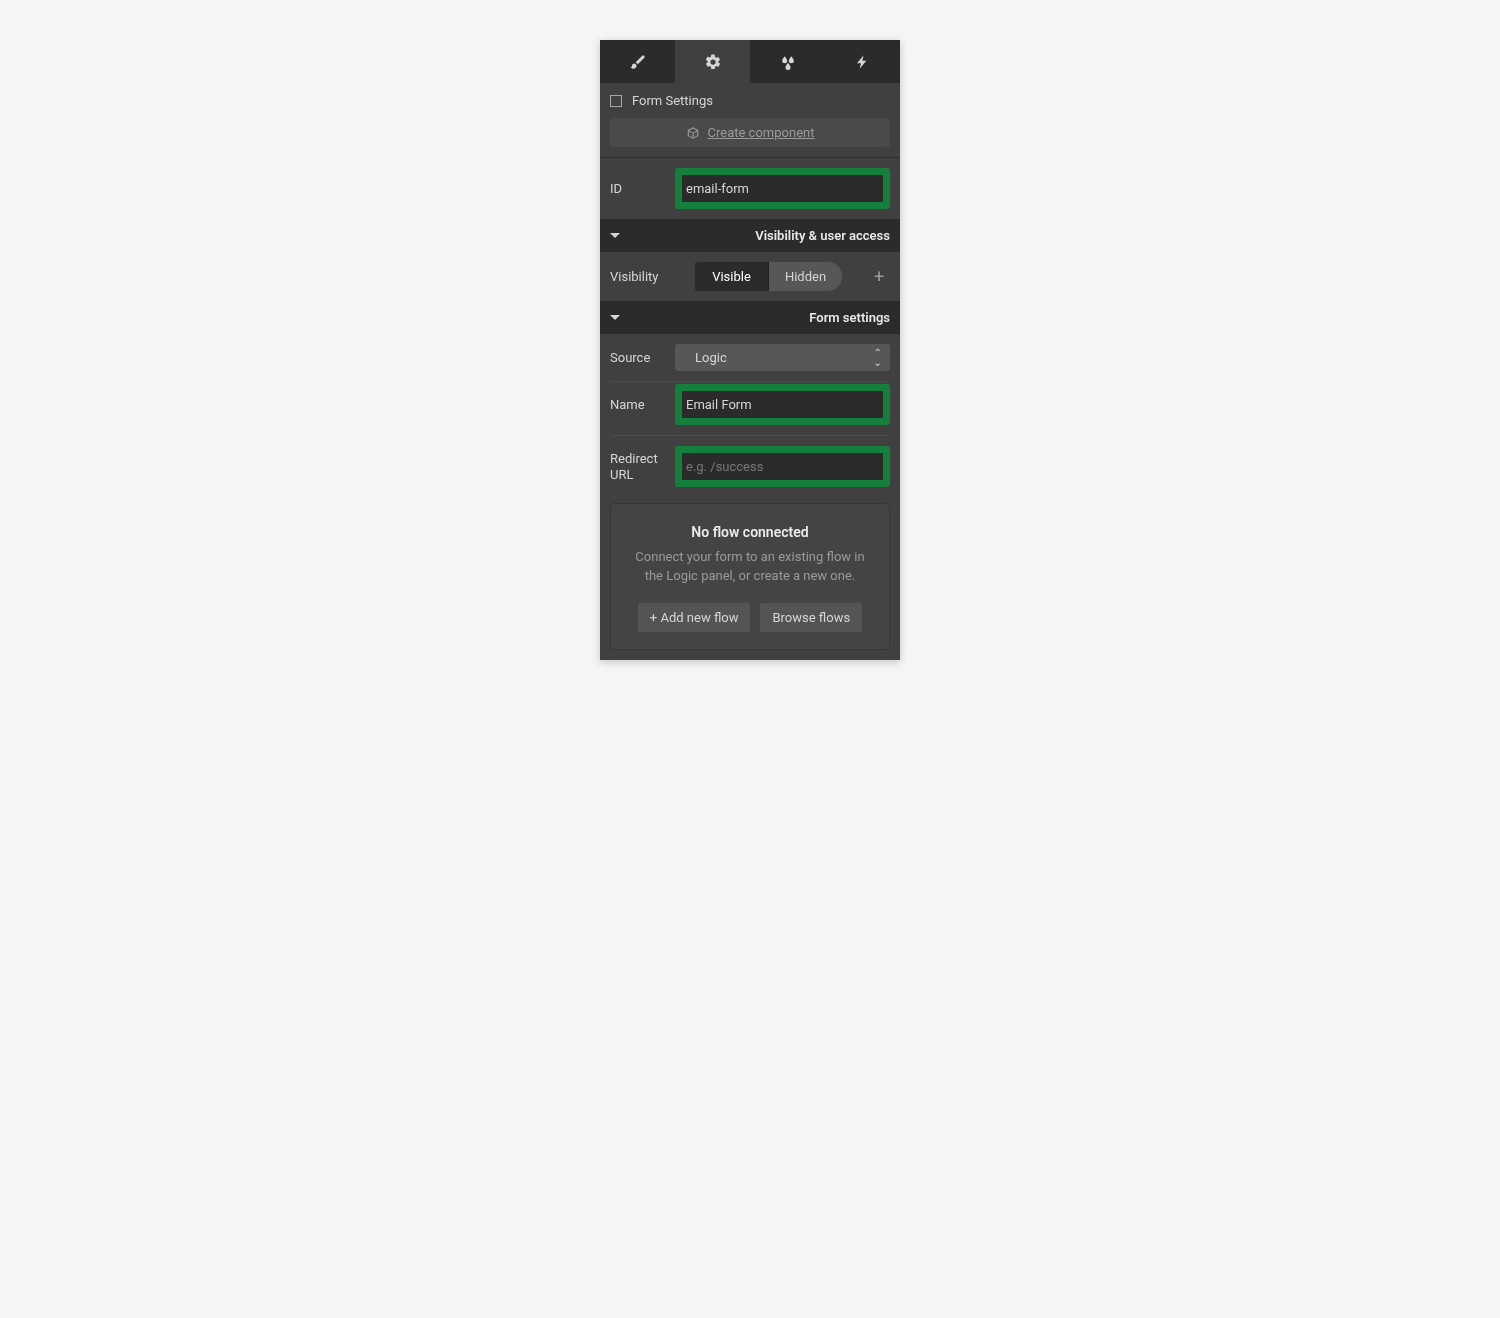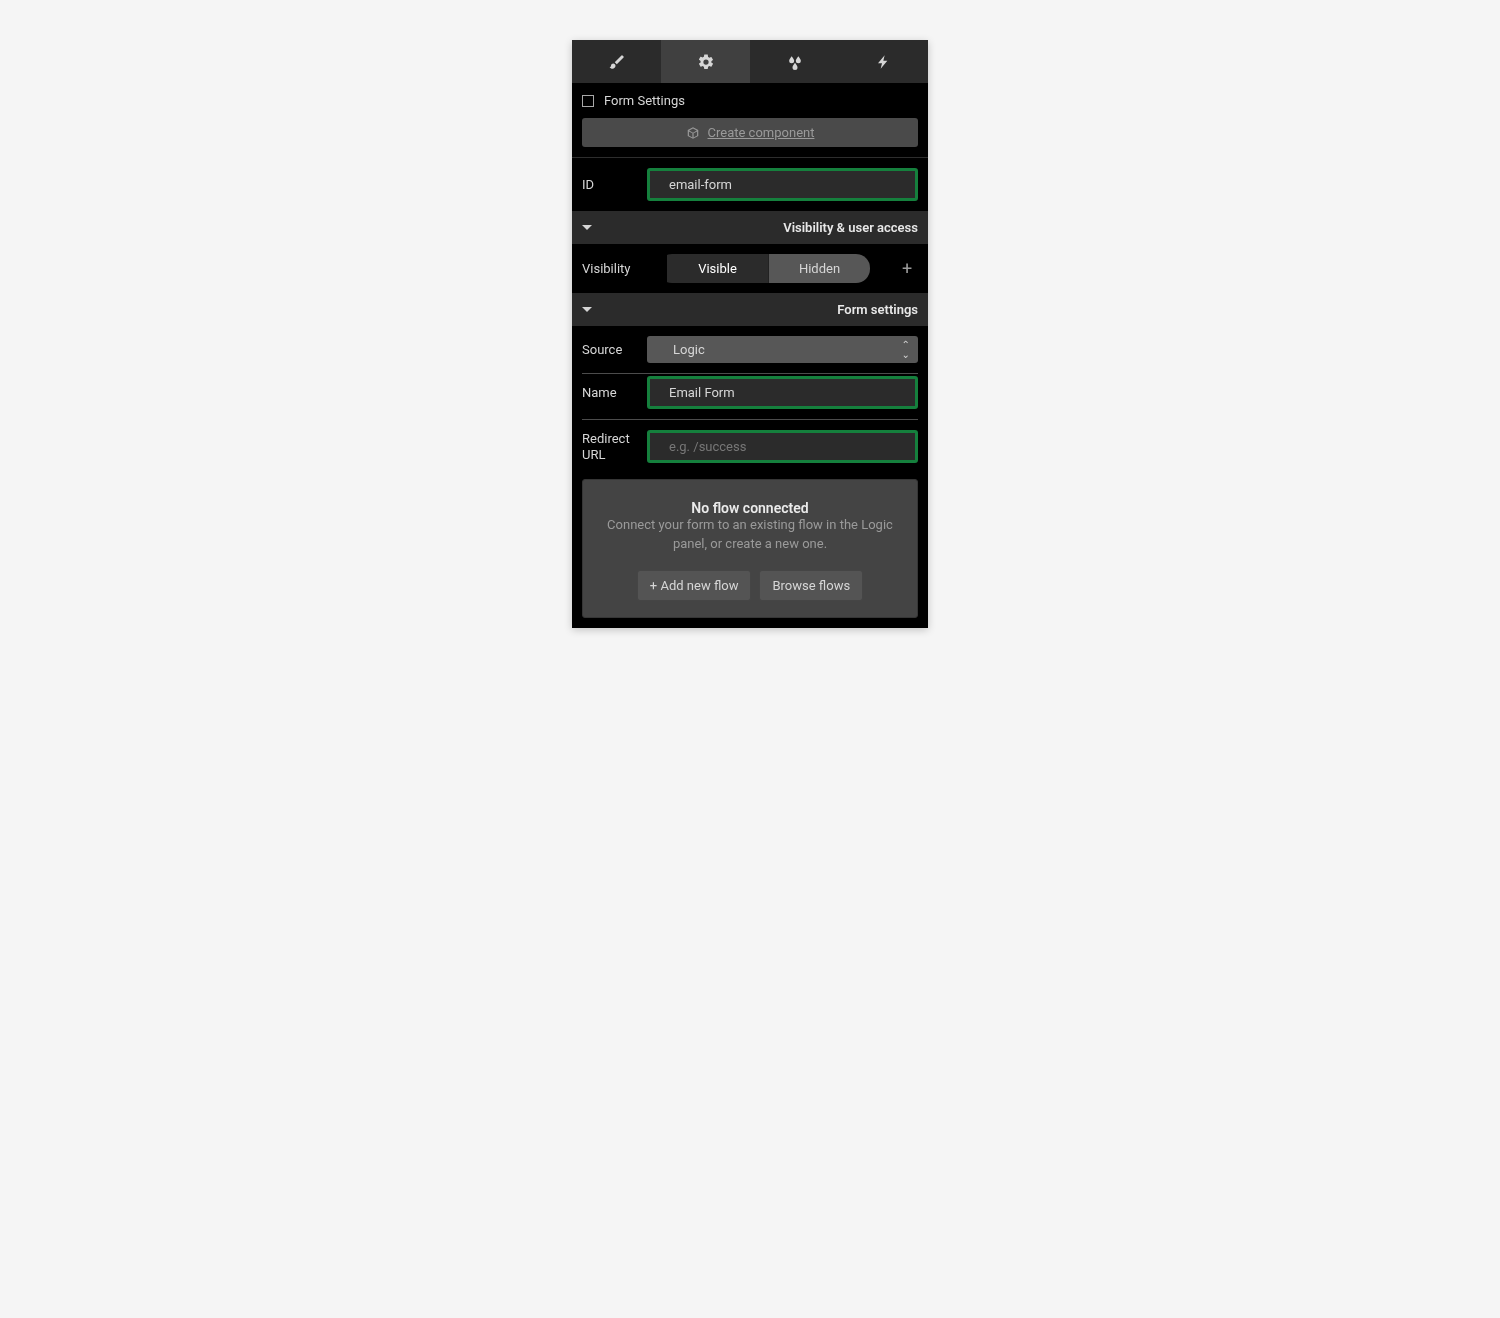--- a/index.html
+++ b/index.html
@@ -10,22 +10,22 @@
     }
     body {
       background: #f5f5f5;
       display: flex;
       justify-content: center;
       align-items: flex-start;
       min-height: 100vh;
       padding-top: 40px;
     }
     .panel {
-      width: 356px;
-      background: #000000;
+      width: 300px;
+      background: #404040;
       color: #d6d6d6;
       font-size: 13px;
       box-shadow: 0 2px 8px rgba(0,0,0,0.2);
     }
     
     .tabs {
       display: flex;
       background: #2b2b2b;
       height: 43px;
     }
@@ -97,23 +97,23 @@
     }
     .field-label {
       width: 55px;
       flex-shrink: 0;
       color: #d6d6d6;
       font-size: 13px;
     }
     .text-input {
       flex: 1;
       background: #2b2b2b;
-      border: 3px solid #15803d;
-      color: #d6d6d6;
-      padding: 6px 19px;
+      border: 7px solid #15803d;
+      color: #d6d6d6;
+      padding: 6px 4px;
       border-radius: 3px;
       font-size: 13px;
     }
     .text-input::placeholder {
       color: #777;
     }
     
     .section-header {
       background: #2b2b2b;
       padding: 9px 10px;
@@ -196,21 +196,21 @@
       background: #575757;
       border-radius: 3px;
     }
     .select-wrap select {
       -webkit-appearance: none;
       appearance: none;
       width: 100%;
       background: transparent;
       border: none;
       color: #d6d6d6;
-      padding: 6px 24px 6px 26px;
+      padding: 6px 24px 6px 20px;
       font-size: 13px;
       cursor: pointer;
     }
     .select-caret {
       position: absolute;
       right: 8px;
       top: 50%;
       transform: translateY(-50%);
       pointer-events: none;
       color: #d6d6d6;
@@ -238,20 +238,21 @@
       background: #444444;
       border: 1px solid #363636;
       border-radius: 3px;
       padding: 20px 14px 16px 14px;
       text-align: center;
     }
     .empty-title {
       color: #eaeaea;
       font-weight: 600;
       font-size: 14px;
+      margin-bottom: 8px;
     }
     .empty-desc {
       color: #9a9a9a;
       font-size: 13px;
       line-height: 1.45;
       margin-bottom: 16px;
     }
     .empty-actions {
       display: flex;
       gap: 8px;

